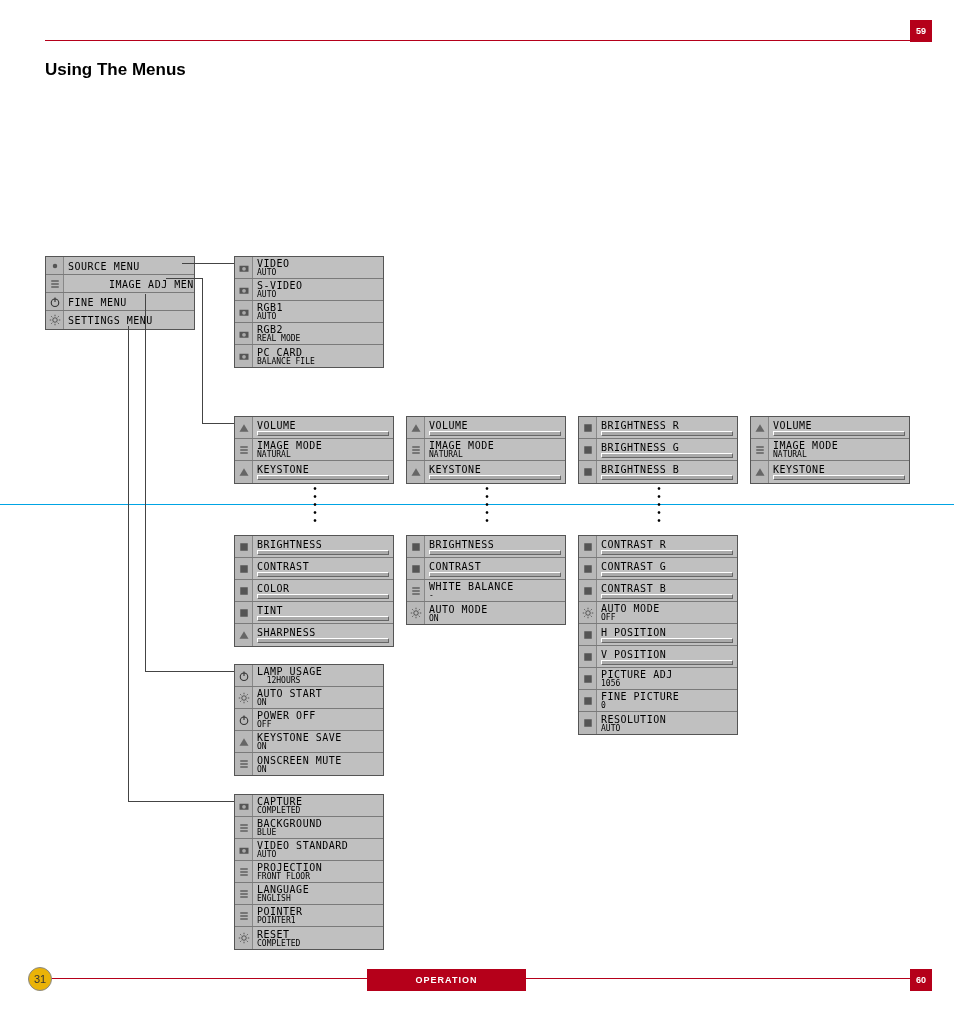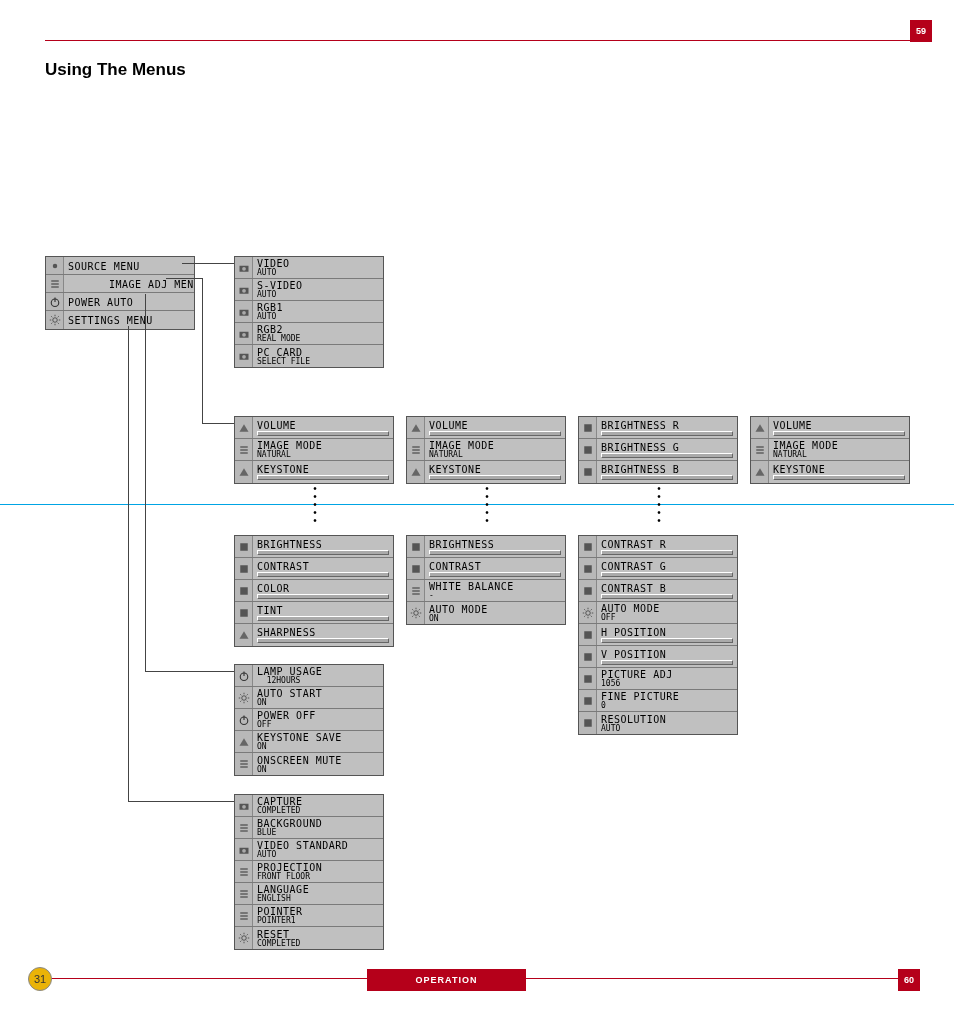--- a/index.html
+++ b/index.html
@@ -46,21 +46,21 @@
     position: absolute; left: 45px; bottom: 32px; width: 870px; height: 1px;
     background: #b5001a;
   }
   .footer-band {
     position: absolute; left: 367px; bottom: 20px; width: 159px; height: 22px;
     background: #b5001a; color: #fff; font-size: 9px; font-weight: bold;
     letter-spacing: 1px;
     display: flex; align-items: center; justify-content: center;
   }
   .footer-60 {
-    position: absolute; right: 34px; bottom: 20px; width: 22px; height: 22px;
+    position: absolute; right: 22px; bottom: 20px; width: 22px; height: 22px;
     background: #b5001a; color: #fff; font-size: 9px; font-weight: bold;
     display: flex; align-items: center; justify-content: center;
   }
 
   
   .menu-block {
     position: absolute;
     background: #c0c0c0;
     border: 1px solid #555;
   }
@@ -150,21 +150,21 @@
         </div>
       </div>
       <div class="row" style="height: 18px;">
         <div class="ico">
           <svg viewBox="0 0 16 16">
             <circle cx="8" cy="9" r="5" fill="none" stroke="#333" stroke-width="1.5"></circle>
             <line x1="8" y1="2" x2="8" y2="8" stroke="#333" stroke-width="1.5"></line>
           </svg>
         </div>
         <div class="cell">
-          <div class="lbl">POWER AUTO</div>
+          <div class="lbl">FINE MENU</div>
         </div>
       </div>
       <div class="row" style="height: 18px;">
         <div class="ico">
           <svg viewBox="0 0 16 16">
             <circle cx="8" cy="8" r="3" fill="none" stroke="#333"></circle>
             <path d="M8 1v2M8 13v2M1 8h2M13 8h2M3 3l1.4 1.4M11.6 11.6L13 13M3 13l1.4-1.4M11.6 4.4L13 3" stroke="#333"></path>
           </svg>
         </div>
         <div class="cell">
@@ -224,21 +224,21 @@
       </div>
       <div class="row double">
         <div class="ico">
           <svg viewBox="0 0 16 16">
             <rect x="2" y="5" width="12" height="8" fill="#555"></rect>
             <circle cx="8" cy="9" r="2.5" fill="#aaa"></circle>
           </svg>
         </div>
         <div class="cell">
           <div class="lbl">PC CARD</div>
-          <div class="val">SELECT FILE</div>
+          <div class="val">BALANCE FILE</div>
         </div>
       </div>
     </div>
 
   <div id="img-adj-a" class="menu-block" style="left:234px; top:416px; width:160px;">
       <div class="row double">
         <div class="ico">
           <svg viewBox="0 0 16 16">
             <path d="M2 13h12L8 3z" fill="#666"></path>
           </svg>

